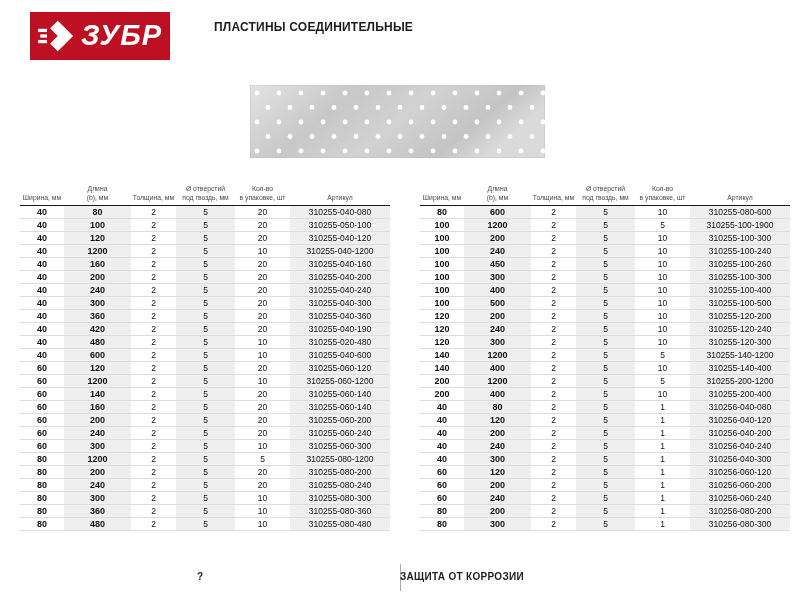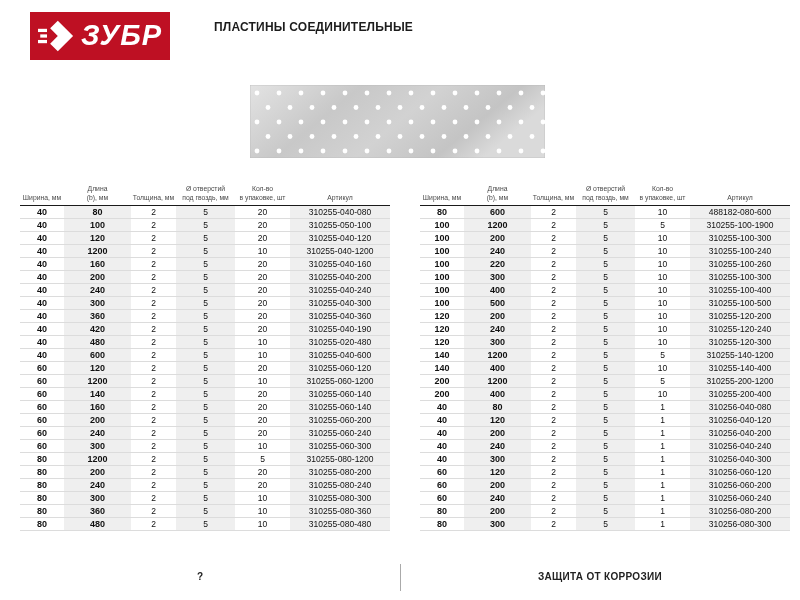--- a/index.html
+++ b/index.html
@@ -51,21 +51,21 @@
   .spec-table td:nth-child(even) { background:var(--stripe,#efefef); }
   .spec-table td:nth-child(1),
   .spec-table td:nth-child(2) { font-weight:bold; font-size:9px; }
 
   
   .footer-left {
     position:absolute; left:0; top:571px; width:400px; text-align:center;
     font-size:10px; font-weight:bold; color:#222;
   }
   .footer-right {
-    position:absolute; left:400px; top:571px; width:400px; text-align:center;
+    position:absolute; left:400px; top:571px; width:400px; text-align:left;
     font-size:10px; font-weight:bold; color:#222; letter-spacing:0.3px;
   }
   .footer-divider {
     position:absolute; left:400px; top:564px; width:1px; height:27px; background:#aaa;
   }
 </style>
 </head>
 <body>
 
 <div class="page">
@@ -354,21 +354,21 @@
         <th>Артикул</th>
       </tr>
     </thead>
     <tbody>
         <tr>
           <td>80</td>
           <td>600</td>
           <td>2</td>
           <td>5</td>
           <td>10</td>
-          <td>488182-080-600</td>
+          <td>310255-080-600</td>
         </tr>
         <tr>
           <td>100</td>
           <td>1200</td>
           <td>2</td>
           <td>5</td>
           <td>5</td>
           <td>310255-100-1900</td>
         </tr>
         <tr>
@@ -382,21 +382,21 @@
         <tr>
           <td>100</td>
           <td>240</td>
           <td>2</td>
           <td>5</td>
           <td>10</td>
           <td>310255-100-240</td>
         </tr>
         <tr>
           <td>100</td>
-          <td>220</td>
+          <td>450</td>
           <td>2</td>
           <td>5</td>
           <td>10</td>
           <td>310255-100-260</td>
         </tr>
         <tr>
           <td>100</td>
           <td>300</td>
           <td>2</td>
           <td>5</td>

